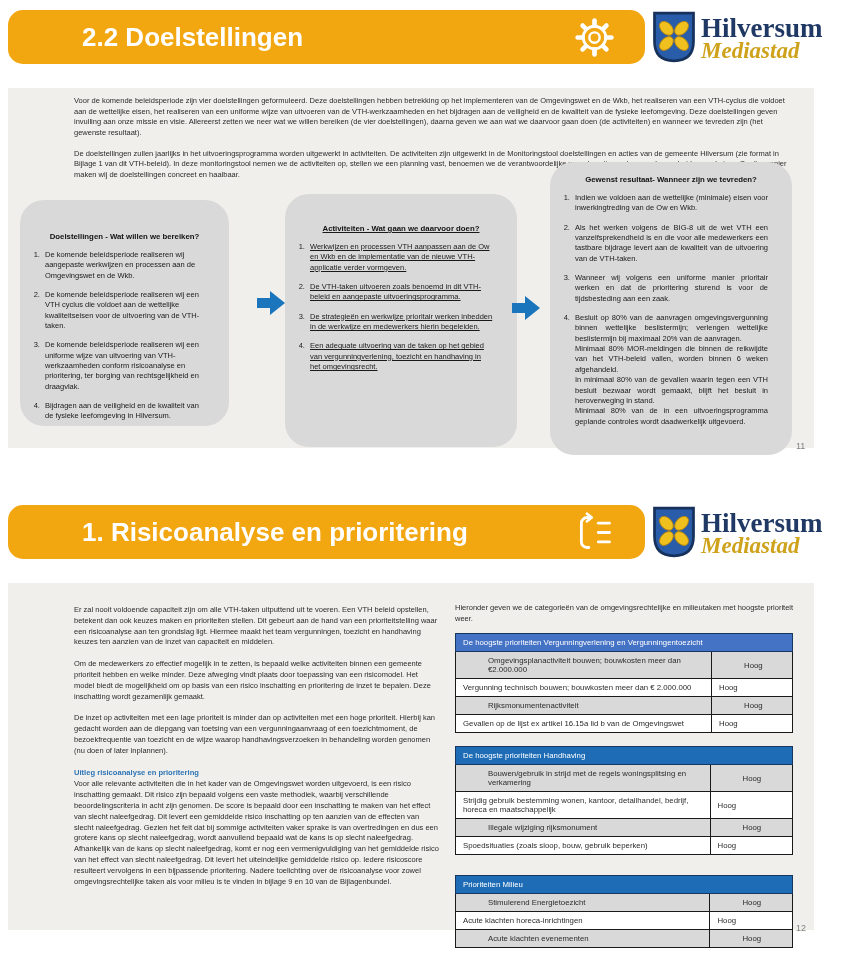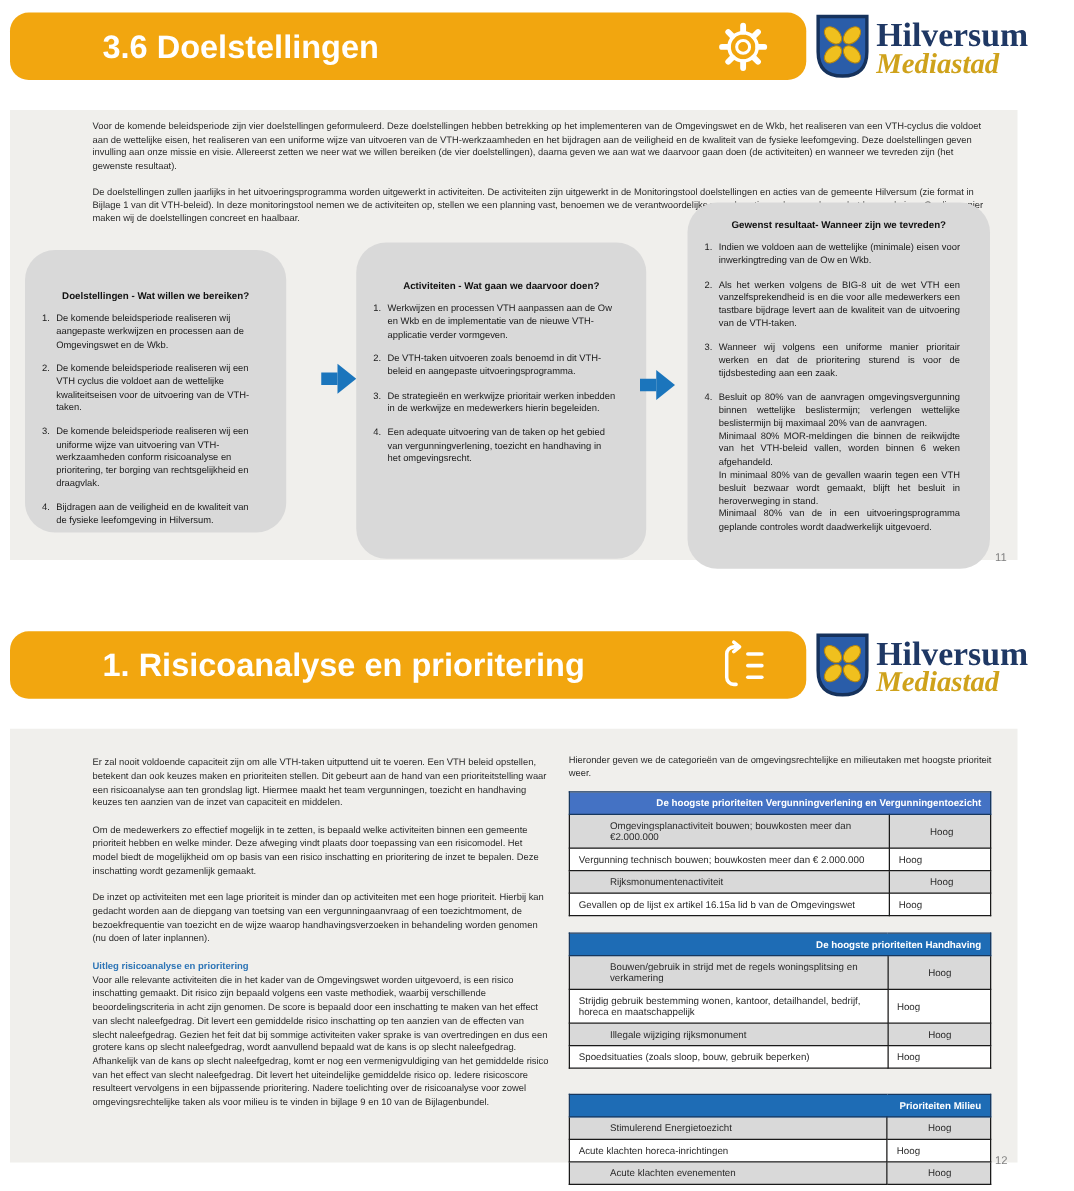--- a/index.html
+++ b/index.html
@@ -26,21 +26,21 @@
   #slide2 .panel { top:88px; width:806px; height:347px; }
 
   .intro { position:absolute; top:8px; left:66px; width:722px; font-size:7.5px; line-height:1.42; color:#2b2b2b; }
   .intro p { margin:0 0 10px 0; }
 
   .box { position:absolute; background:#D9D9D9; border-radius:24px; color:#1a1a1a; box-sizing:border-box; }
   .box-title { text-align:center; font-weight:bold; font-size:7.8px; padding:0 20px; color:#111; }
   .box ol { margin:9px 12px 0 0; padding:0 12px 0 22px; }
   .box li { font-size:7.5px; line-height:1.38; margin-bottom:9px; padding-left:3px; }
   .box1 { left:12px;  top:112px; width:209px; height:226px; padding-top:32px; }
-  .box2 { left:277px; top:106px; width:232px; height:253px; padding-top:30px; }
+  .box2 { left:277px; top:106px; width:232px; height:253px; padding-top:30px;text-decoration:underline; }
   .box3 { left:542px; top:74px;  width:242px; height:293px; padding-top:13px; }
   .box3 li { text-align:justify; }
   .pre-line { white-space:pre-line; }
 
   .arrow { position:absolute; width:30px; height:24px; }
   .arrow .shaft { position:absolute; left:0; top:7px; width:13px; height:10px; background:#1B75BC; }
   .arrow .head  { position:absolute; left:13px; top:0; width:0; height:0;
                   border-top:12px solid transparent; border-bottom:12px solid transparent;
                   border-left:15px solid #1B75BC; }
   .arrow1 { left:249px; top:203px; }
@@ -51,37 +51,37 @@
   #slide2 .page-num { left:796px; top:428px; }
 
   .col-left  { position:absolute; top:22px; left:66px; width:366px; font-size:7.5px; line-height:1.44; color:#2b2b2b; }
   .col-left p { margin:0 0 11px 0; }
   .uitleg-heading { color:#2E75B6; font-weight:bold; font-size:7.6px; margin:2px 0 1px 0; }
 
   .col-right { position:absolute; top:20px; left:437px; width:360px; color:#2b2b2b; }
   .right-intro { font-size:7.5px; line-height:1.42; margin:0 0 9px 10px; width:340px; }
 
   .prio-table { border-collapse:collapse; width:338px; margin:0 0 13px 10px; font-size:7.8px; }
-  .prio-table th { color:#ffffff; font-weight:bold; text-align:right; padding:4px 7px; border:1px solid #17375E; }
+  .prio-table th { color:#ffffff; font-weight:normal; text-align:left; padding:4px 7px; border:1px solid #17375E; }
   .t1 th { background:#4472C4; }
   .t23 th { background:#1E6CB5; }
   .prio-table td { border:1px solid #1a1a1a; padding:4px 7px; background:#ffffff; }
   .prio-table tr.shade td { background:#D9D9D9;padding-left:32px; }
   .label-col { width:278px; }
   .val-col { width:52px; }
   .t3 { margin-top:20px; }
 </style>
 </head>
 <body>
 
 <div class="page">
 
   <section class="slide" id="slide1">
     <div class="header-bar">
-      <h1 class="slide-title">3.6 Doelstellingen</h1>
+      <h1 class="slide-title">2.2 Doelstellingen</h1>
       <svg class="header-icon" viewBox="0 0 48 48" fill="none" stroke="#ffffff">
         <circle cx="24" cy="24" r="12" stroke-width="3"></circle>
         <circle cx="24" cy="24" r="5.5" stroke-width="2.6"></circle>
         <g stroke-width="5" stroke-linecap="round">
           <line x1="37" y1="24" x2="42" y2="24"></line>
           <line x1="11" y1="24" x2="6" y2="24"></line>
           <line x1="24" y1="37" x2="24" y2="42"></line>
           <line x1="24" y1="11" x2="24" y2="6"></line>
           <line x1="33.2" y1="33.2" x2="36.7" y2="36.7"></line>
           <line x1="14.8" y1="14.8" x2="11.3" y2="11.3"></line>

